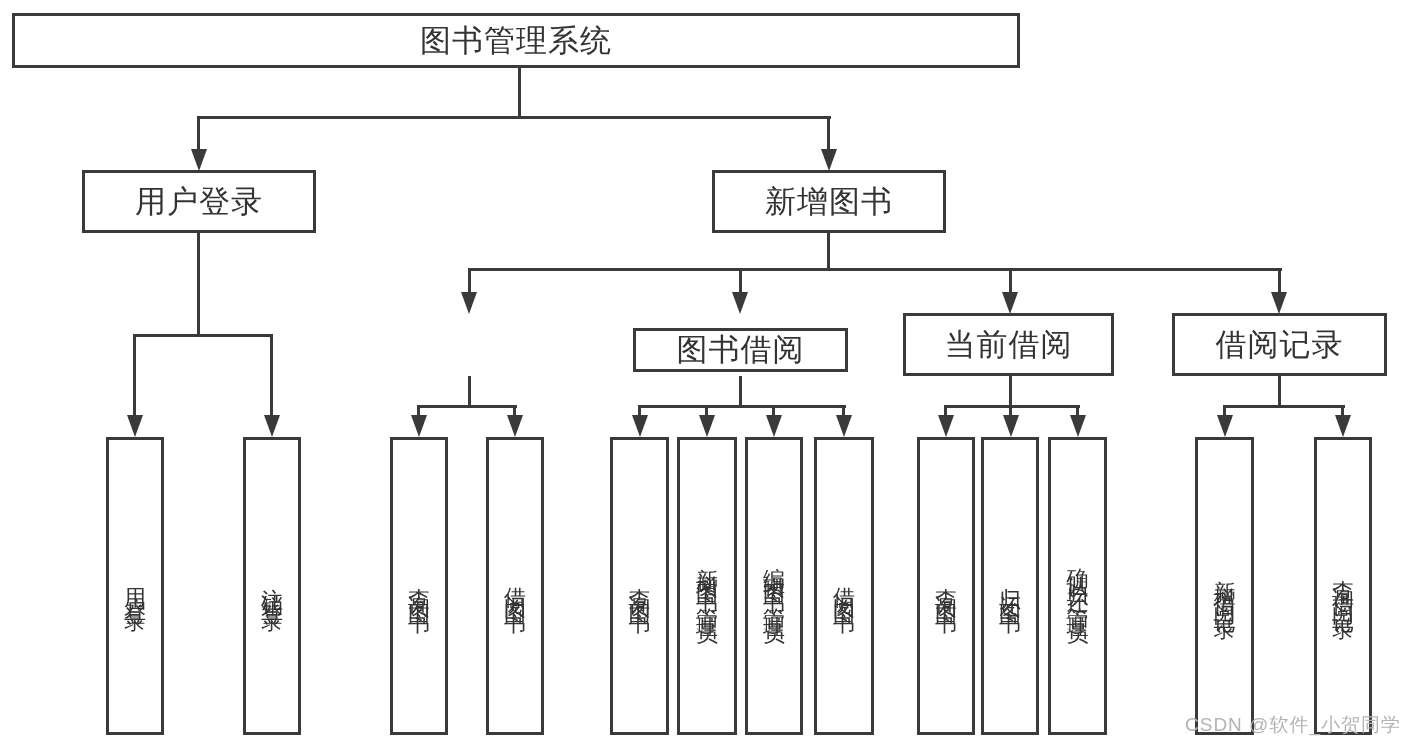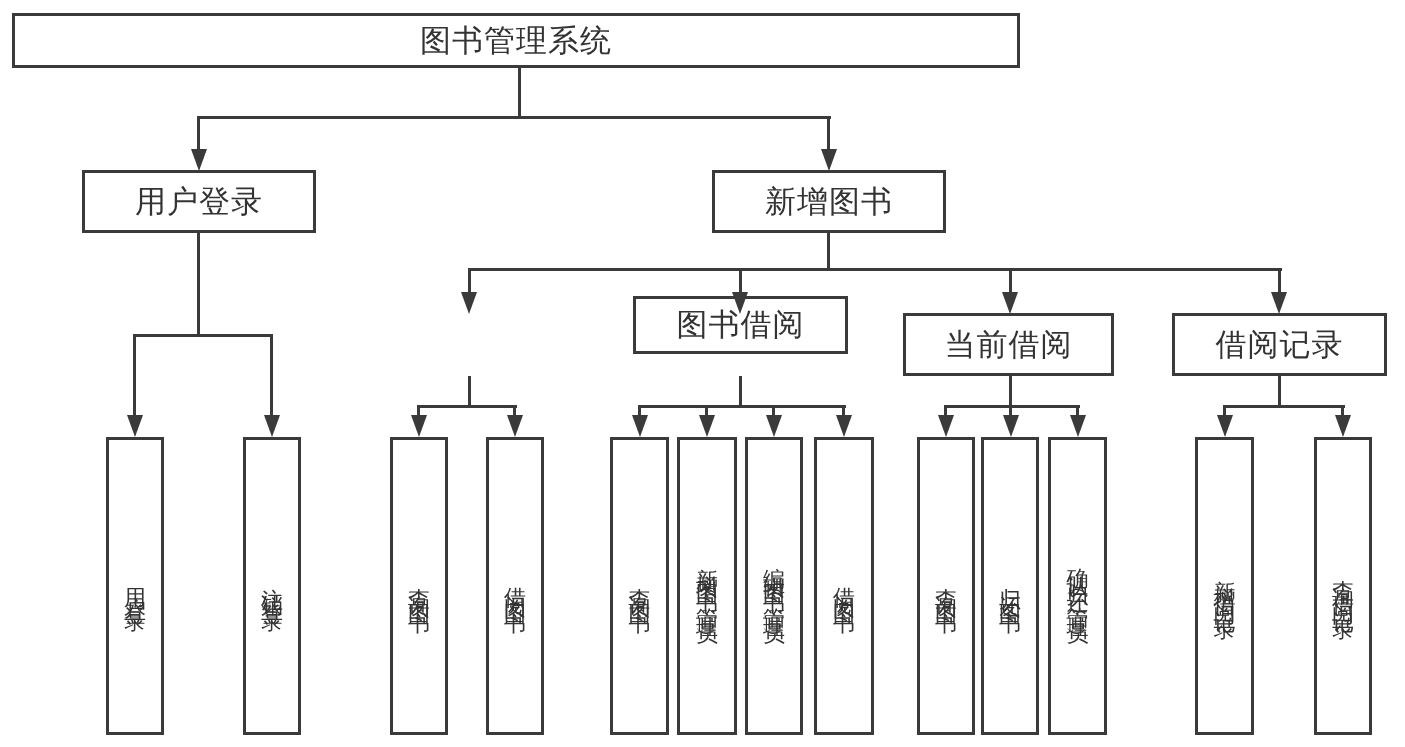--- a/index.html
+++ b/index.html
@@ -44,21 +44,21 @@
 
   <div class="box" style="left:82px;top:170px;width:234px;height:63px">
     <span class="hlabel">用户登录</span>
   </div>
 
   <div class="box" style="left:712px;top:170px;width:234px;height:63px">
     <span class="hlabel">新增图书</span>
   </div>
 
 
-  <div class="box" style="left:633px;top:296px;width:215px;height:58px">
+  <div class="box" style="left:633px;top:328px;width:215px;height:44px">
     <span class="hlabel">图书借阅</span>
   </div>
 
   <div class="box" style="left:903px;top:313px;width:211px;height:63px">
     <span class="hlabel">当前借阅</span>
   </div>
 
   <div class="box" style="left:1172px;top:313px;width:215px;height:63px">
     <span class="hlabel">借阅记录</span>
   </div>
@@ -159,14 +159,15 @@
   <div class="vl" style="left:1076px;top:405px;height:12px"></div>
   <div class="arrow" style="left:1070px;top:415px"></div>
 
   <div class="vl" style="left:1278px;top:376px;height:31px"></div>
   <div class="hl" style="left:1223px;top:405px;width:122px"></div>
   <div class="vl" style="left:1223px;top:405px;height:12px"></div>
   <div class="arrow" style="left:1217px;top:415px"></div>
   <div class="vl" style="left:1341px;top:405px;height:12px"></div>
   <div class="arrow" style="left:1335px;top:415px"></div>
 
+  <div class="watermark">CSDN @软件_小贺同学</div>
 
 </div>
 
 </body></html>

